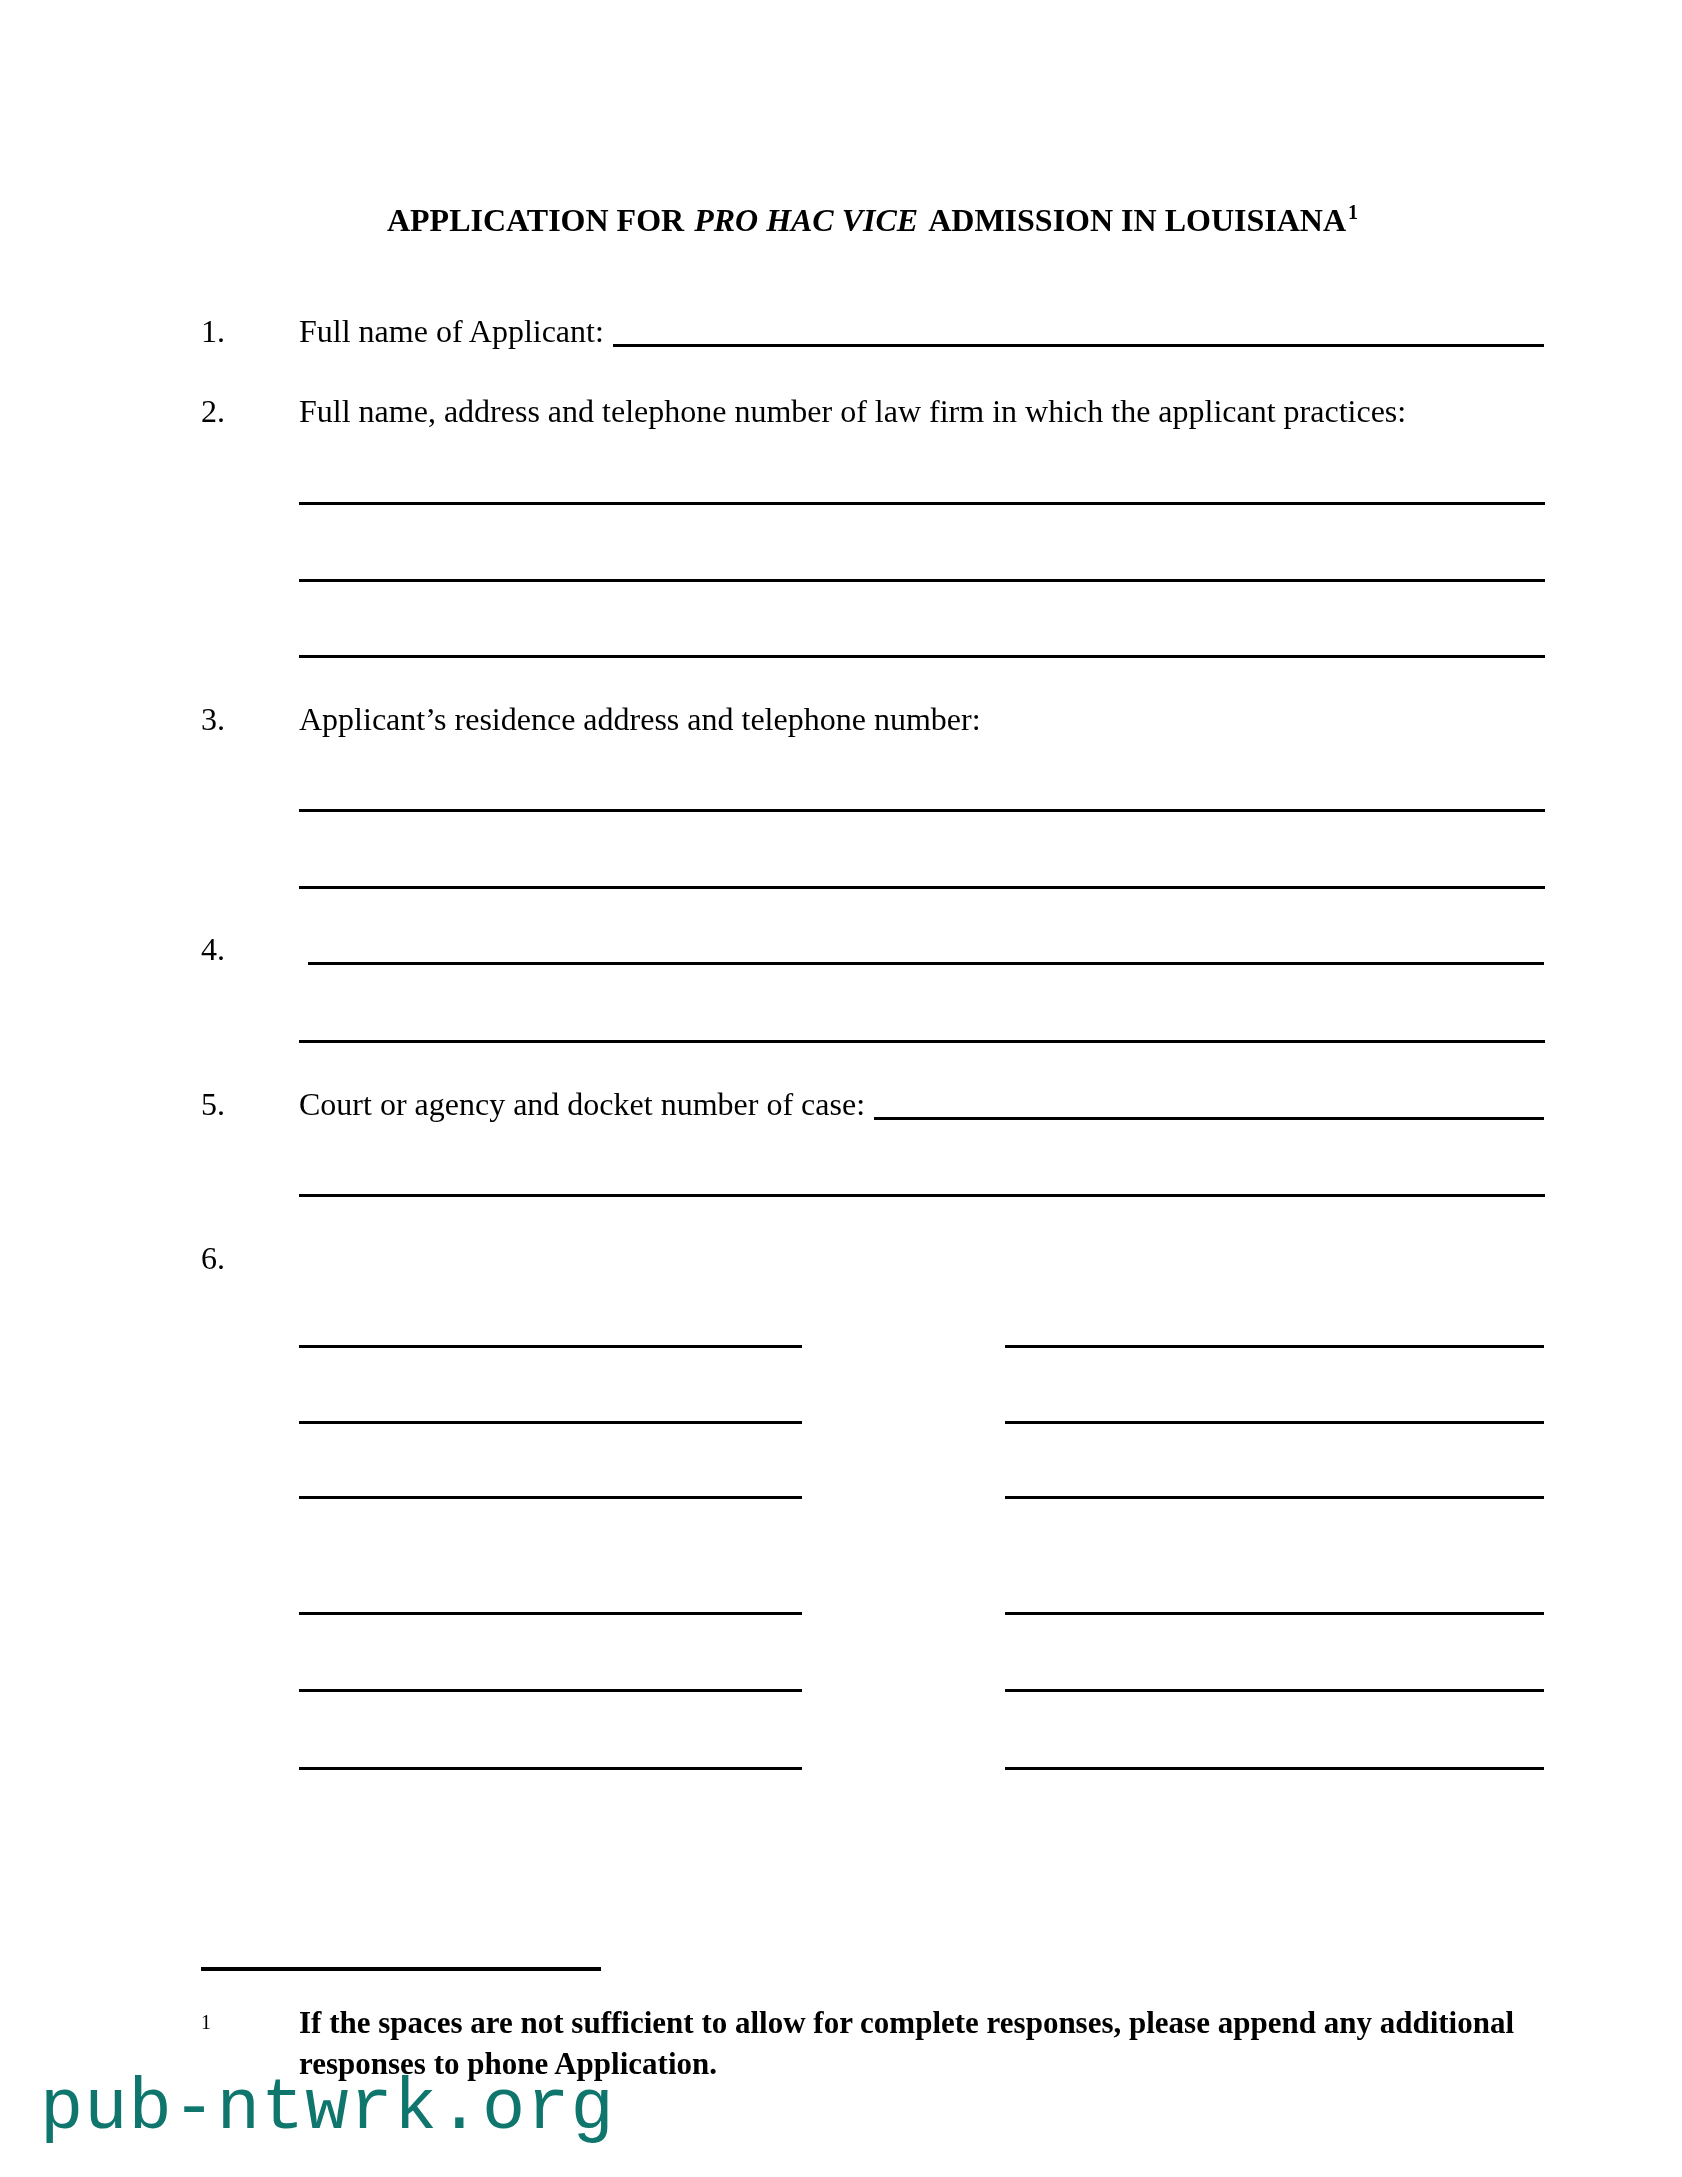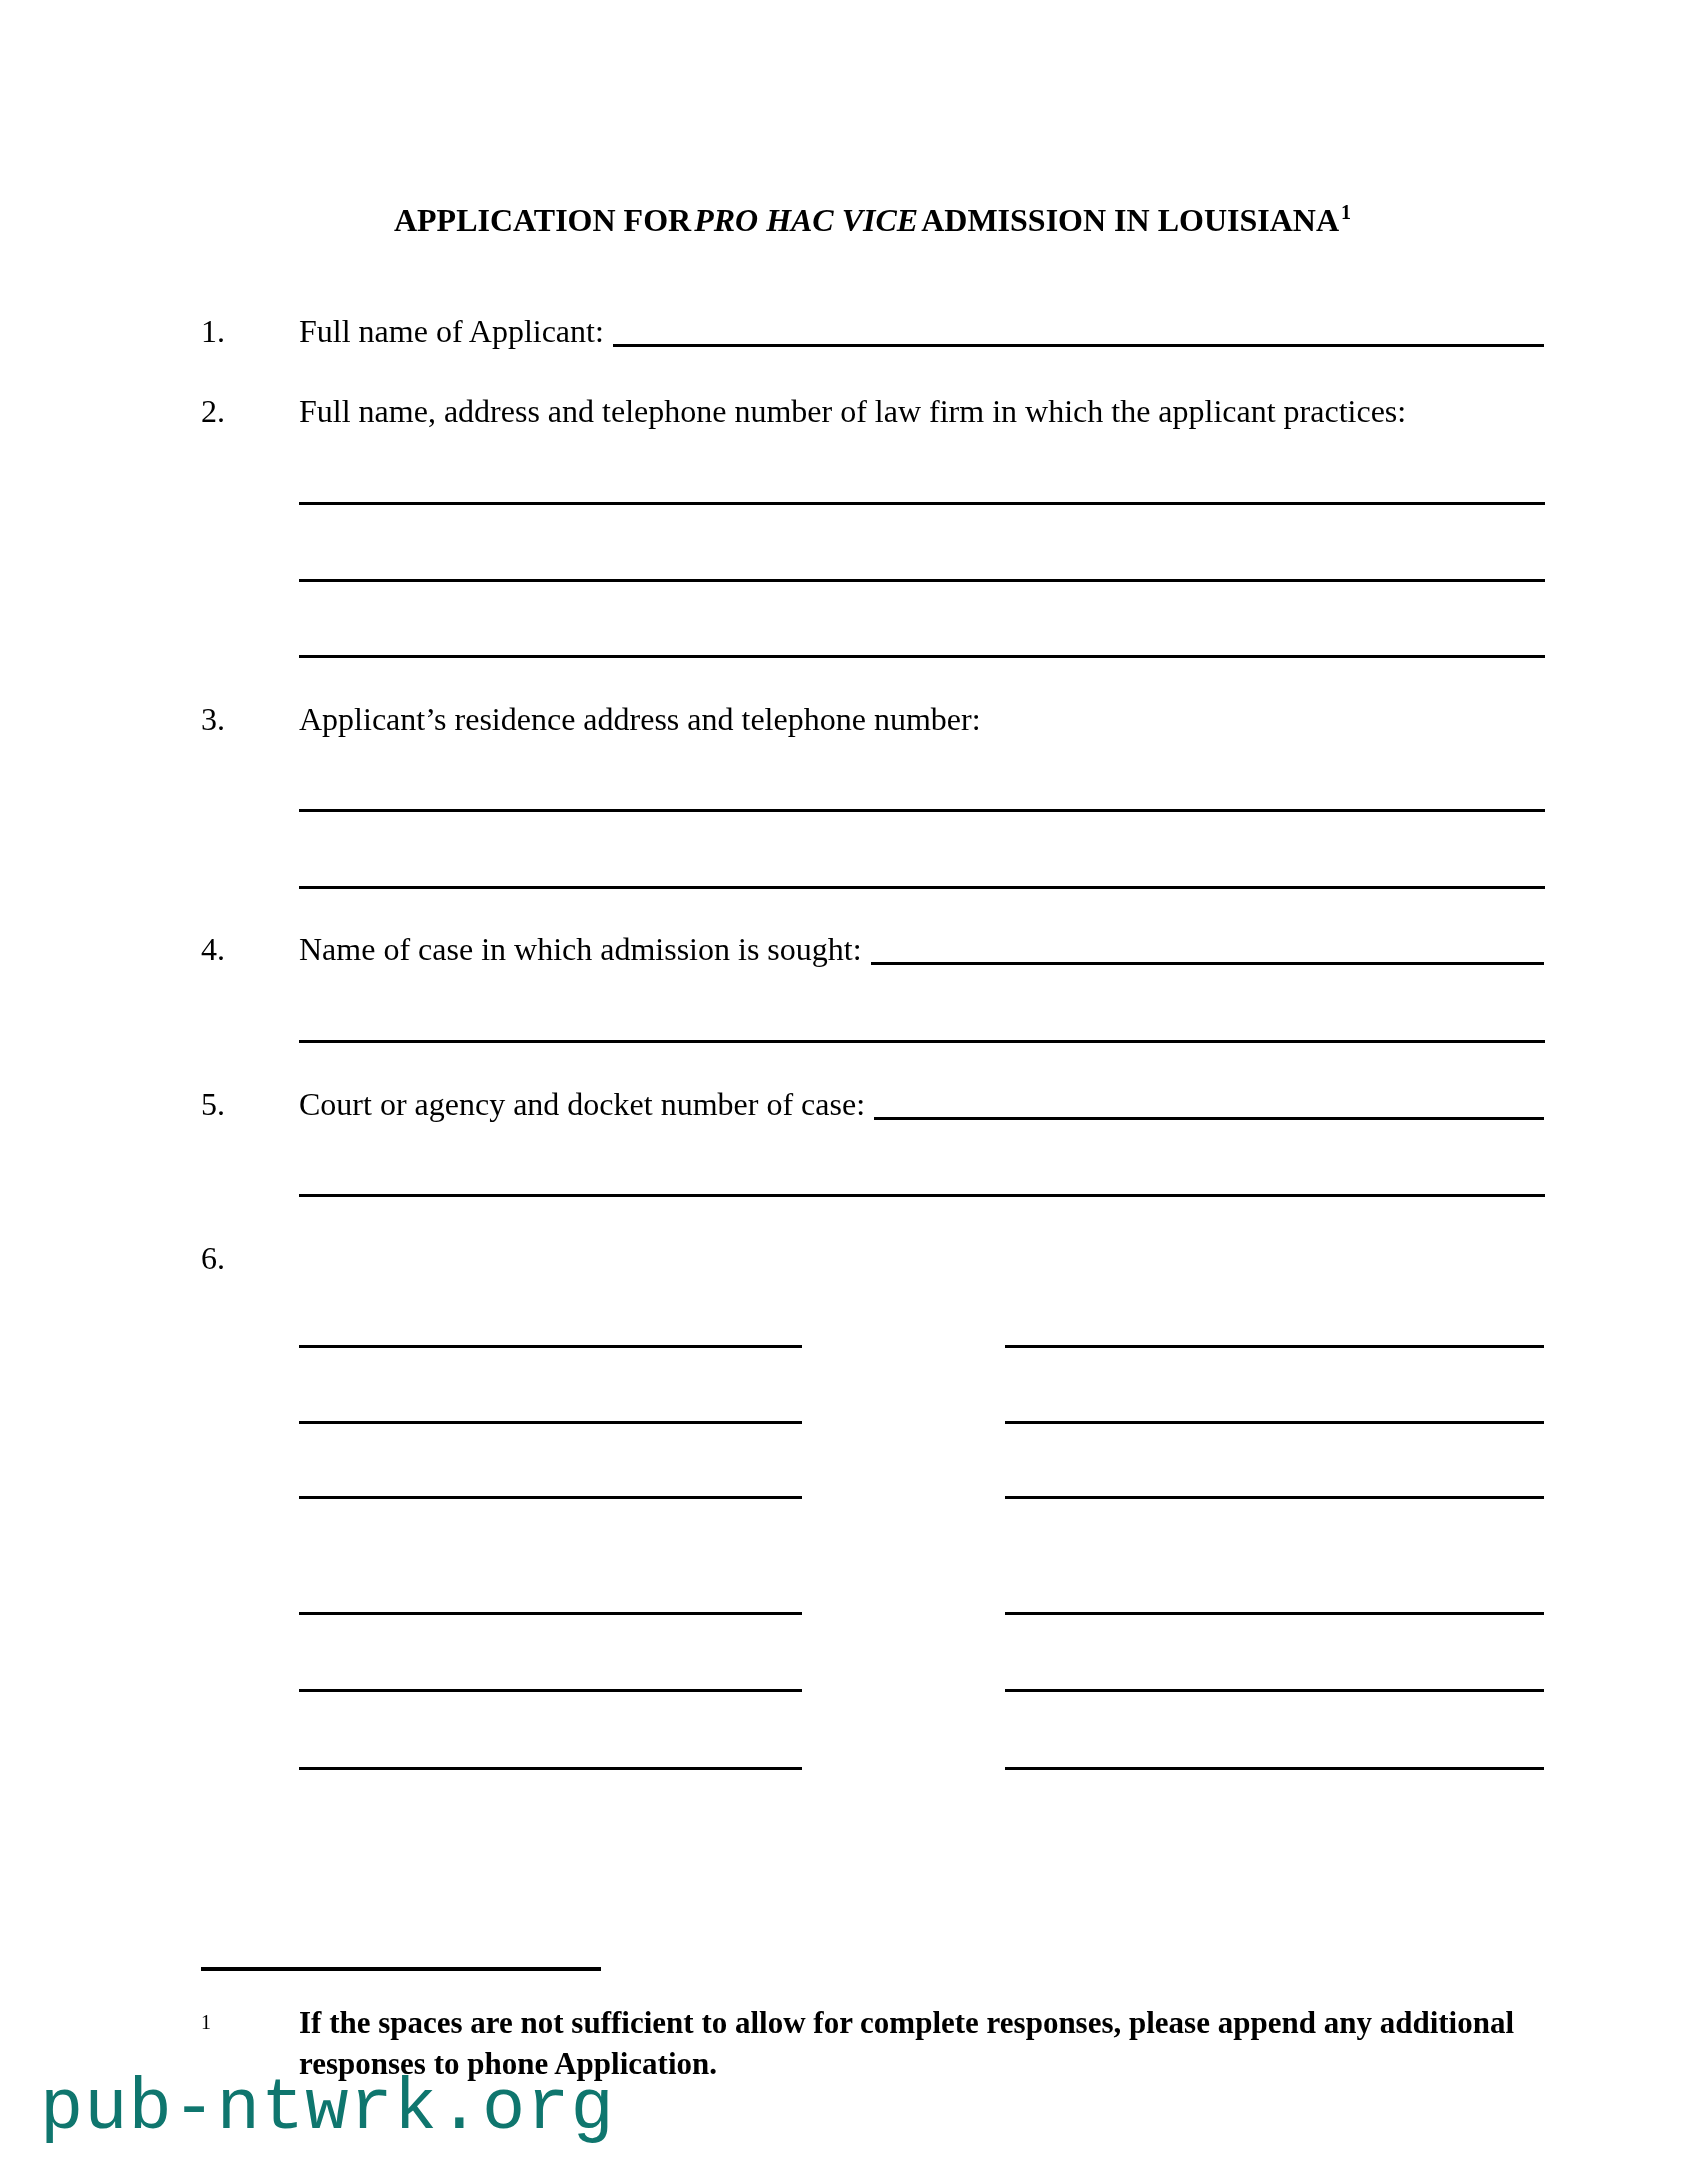--- a/index.html
+++ b/index.html
@@ -17,21 +17,21 @@
     left: 201px;
     top: 192px;
     width: 1343px;
     margin: 0;
     font-size: 32px;
     font-weight: bold;
     text-align: center;
     line-height: 40px;
     white-space: nowrap;
   }
-  .title .em { font-style: italic; margin: 0 3px; }
+  .title .em { font-style: italic; margin: 0 10px; }
   .title-sup {
     font-size: 20px;
     vertical-align: super;
     margin-left: 2px;
     font-style: normal;
   }
   .item {
     position: absolute;
     left: 201px;
     width: 1343px;
@@ -128,21 +128,20 @@
 
   <div class="item" style="top:699px">
     <span class="num">3.</span>
     <span class="label">Applicant’s residence address and telephone number:</span>
   </div>
   <div class="rule" style="top:809px"></div>
   <div class="rule" style="top:886px"></div>
 
   <div class="item" style="top:929px">
     <span class="num">4.</span>
-    <span class="label">Name of case in which admission is sought:</span>
     <span class="fill"></span>
   </div>
   <div class="rule" style="top:1040px"></div>
 
   <div class="item" style="top:1084px">
     <span class="num">5.</span>
     <span class="label">Court or agency and docket number of case:</span>
     <span class="fill"></span>
   </div>
   <div class="rule" style="top:1194px"></div>

